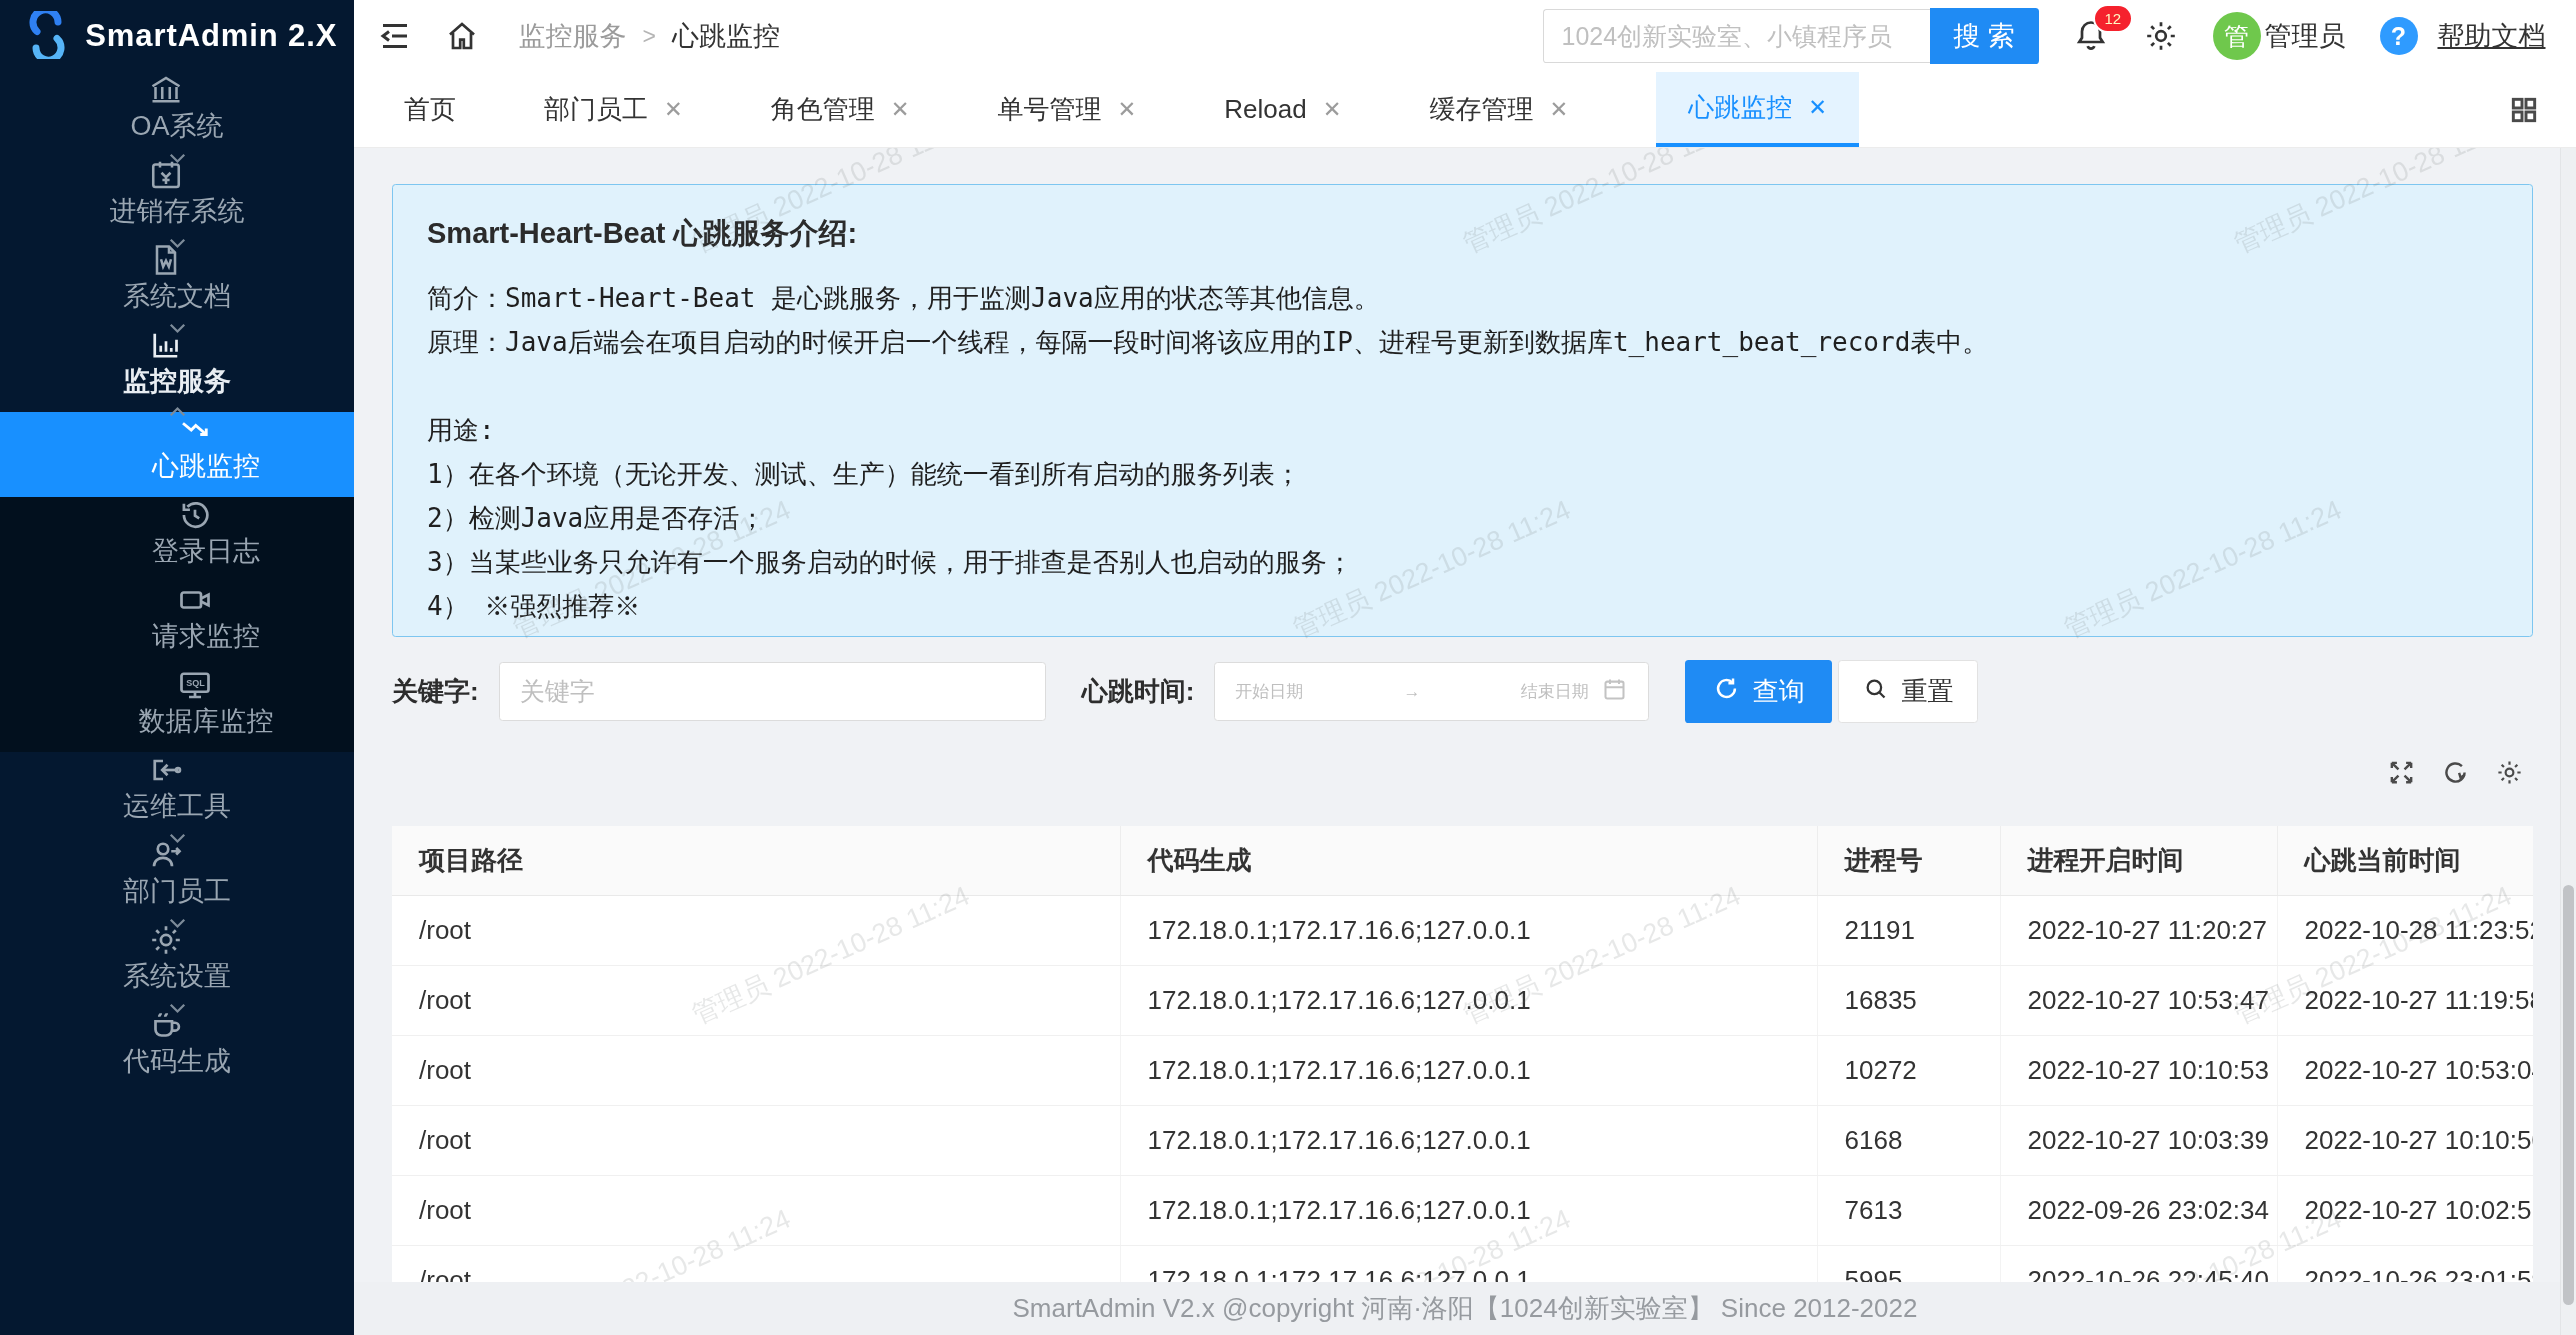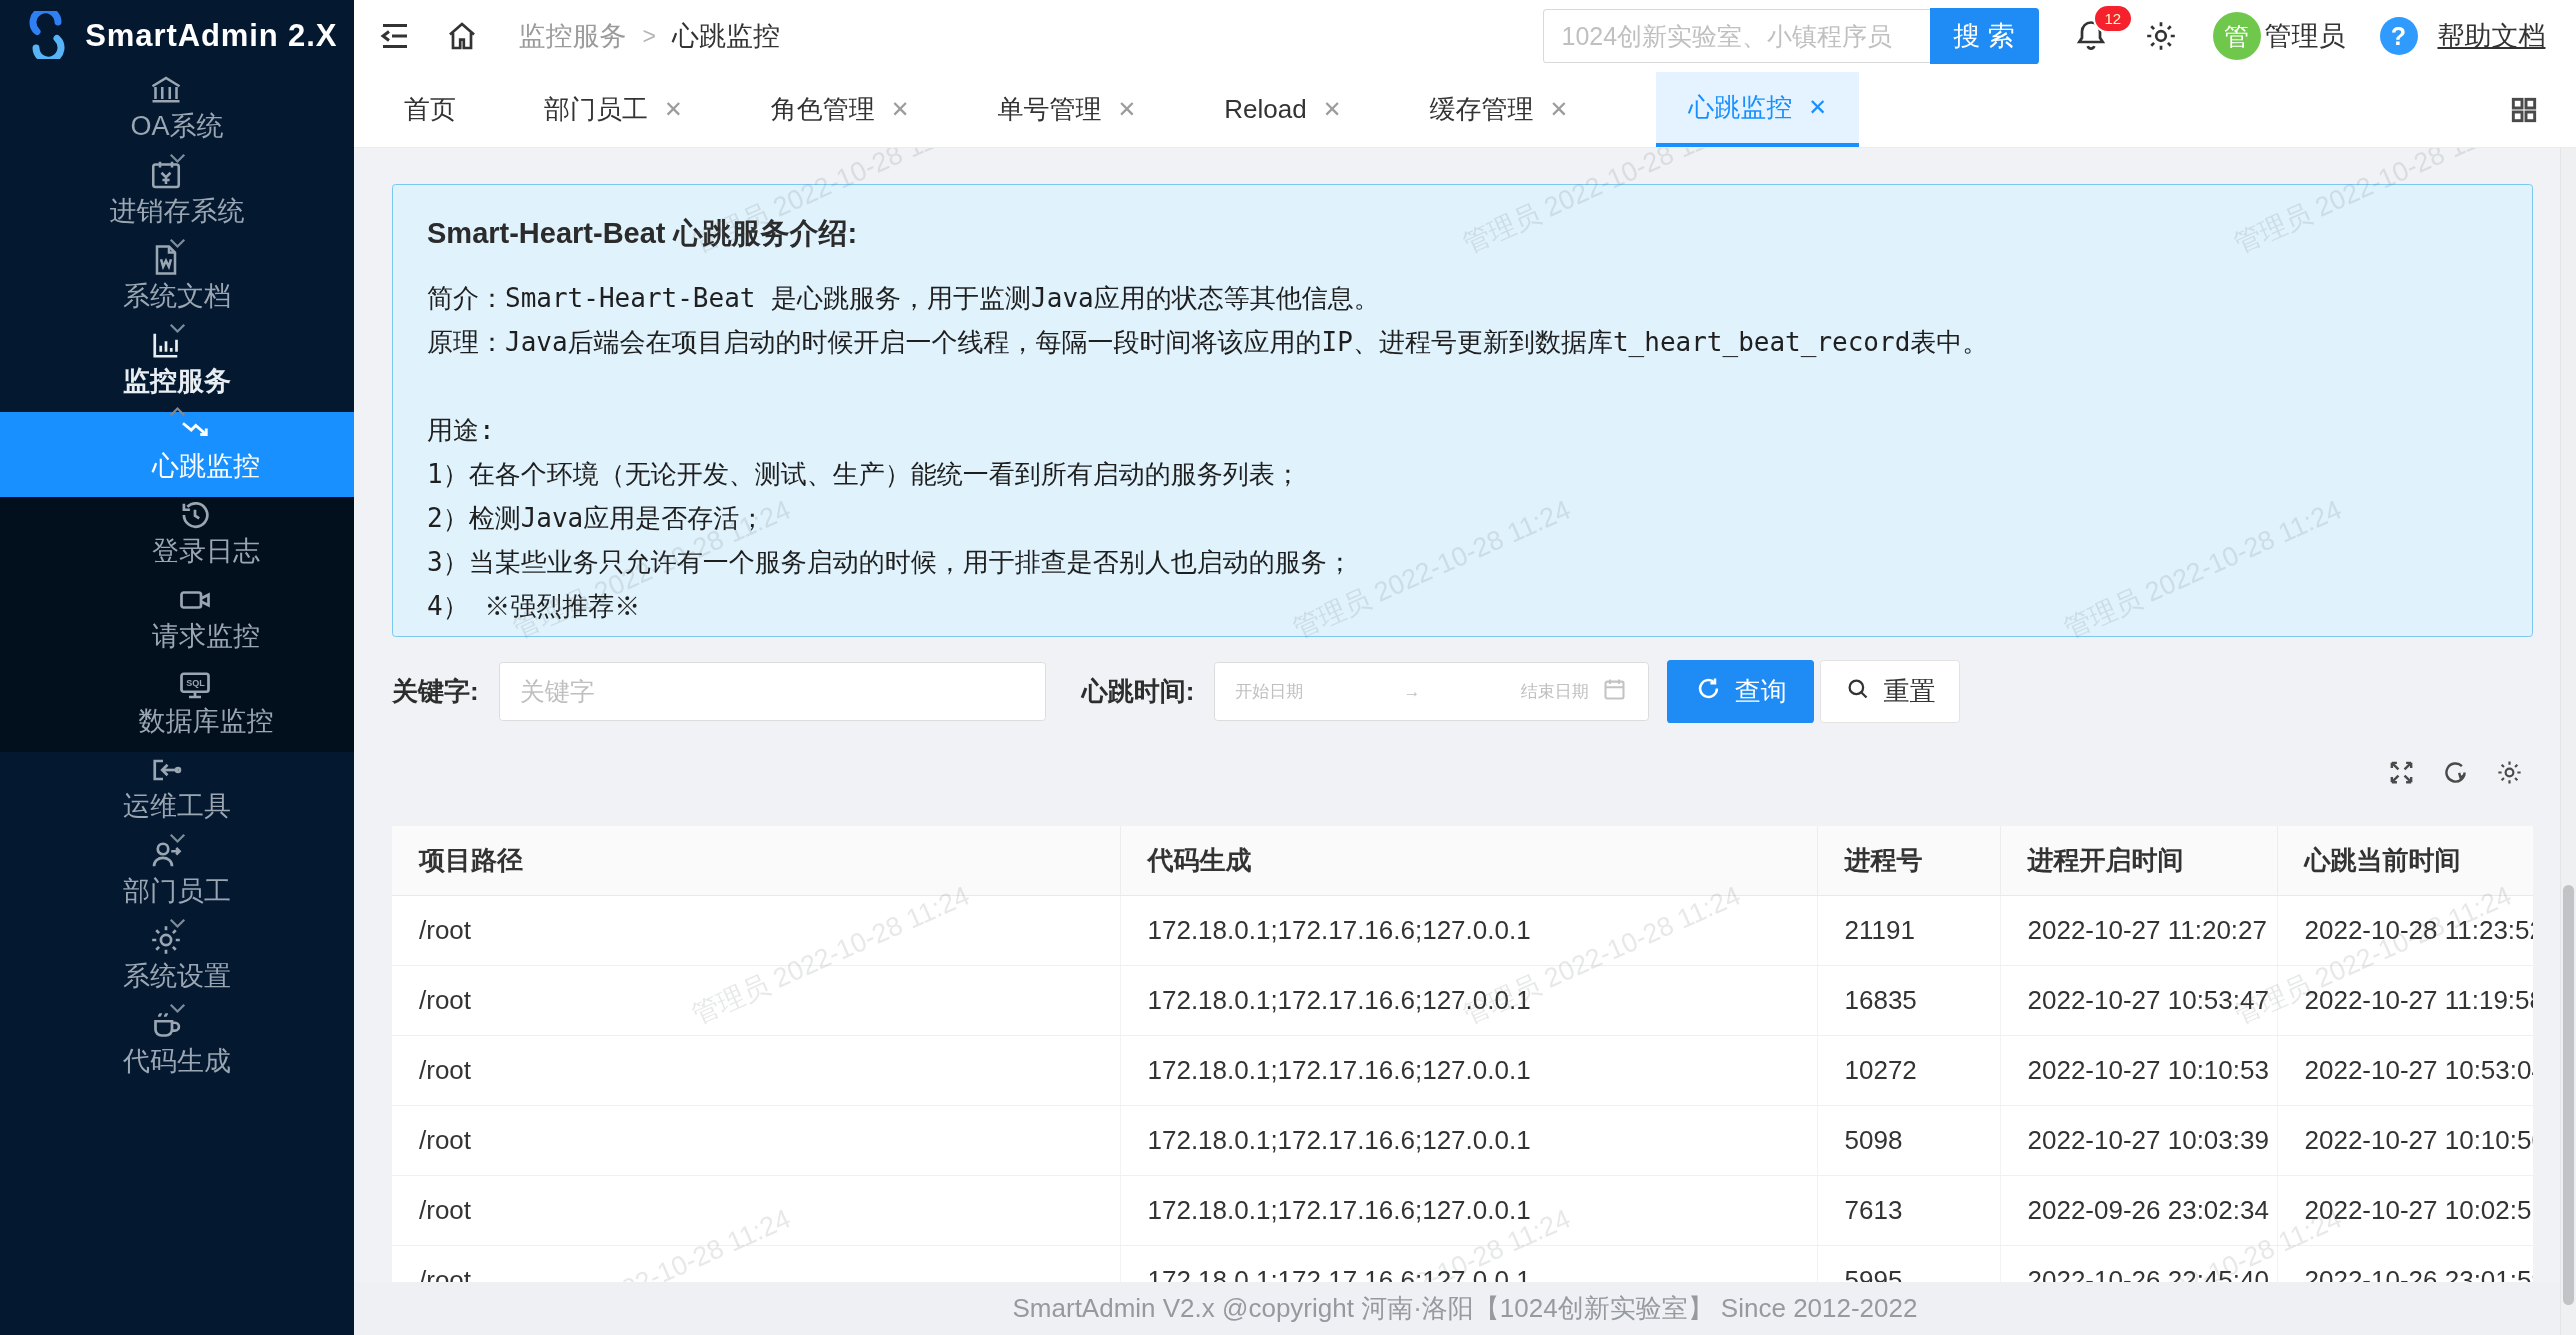--- a/index.html
+++ b/index.html
@@ -81,21 +81,21 @@
   .kw-input::placeholder { color:#bfbfbf; }
   .time-label { margin-left:36px; }
   .datebox { width:435px; height:59px; margin-left:20px; border:1.8px solid #dcdcdc; border-radius:3.6px;
      background:#fff; display:flex; align-items:center; padding:0 20px; gap:12.6px; font-size:17px; color:#bfbfbf; }
   .datebox .dph { flex:0 0 auto; }
   .datebox .spacer { flex:1; }
   .datebox svg { width:27px; height:27px; color:#c3c3c3; flex-shrink:0; }
   .btn { height:63px; display:flex; align-items:center; justify-content:center; gap:12.6px;
      font-size:26px; border-radius:3.6px; cursor:pointer; }
   .btn svg { width:27px; height:27px; }
-  .btn-query { width:147px; margin-left:18px; background:#1f8bf4; color:#fff; border:none; }
+  .btn-query { width:147px; margin-left:36px; background:#1f8bf4; color:#fff; border:none; }
   .btn-reset { width:140px; margin-left:5.4px; background:#fff; color:#333; border:1.8px solid #e2e2e2; }
 
   .tbl-toolbar { position:absolute; top:610px; right:52px; display:flex; gap:25px; color:#4a4a4a; z-index:2; }
   .tbl-toolbar .ticon { width:29px; height:29px; cursor:pointer; }
   .tbl-toolbar svg { width:29px; height:29px; }
 
   .table-wrap { position:absolute; left:38px; right:43px; top:678px; height:456px; overflow:hidden;
      background:#fff; z-index:2; }
   table { width:100%; border-collapse:collapse; table-layout:fixed; }
   col.c1{width:728px;} col.c2{width:697px;} col.c3{width:183px;} col.c4{width:277px;} col.c5{width:256px;}
@@ -505,21 +505,21 @@
             <tr>
               <td>/root</td>
               <td>172.18.0.1;172.17.16.6;127.0.0.1</td>
               <td>10272</td>
               <td>2022-10-27 10:10:53</td>
               <td>2022-10-27 10:53:04</td>
             </tr>
             <tr>
               <td>/root</td>
               <td>172.18.0.1;172.17.16.6;127.0.0.1</td>
-              <td>5098</td>
+              <td>6168</td>
               <td>2022-10-27 10:03:39</td>
               <td>2022-10-27 10:10:50</td>
             </tr>
             <tr>
               <td>/root</td>
               <td>172.18.0.1;172.17.16.6;127.0.0.1</td>
               <td>7613</td>
               <td>2022-09-26 23:02:34</td>
               <td>2022-10-27 10:02:51</td>
             </tr>

